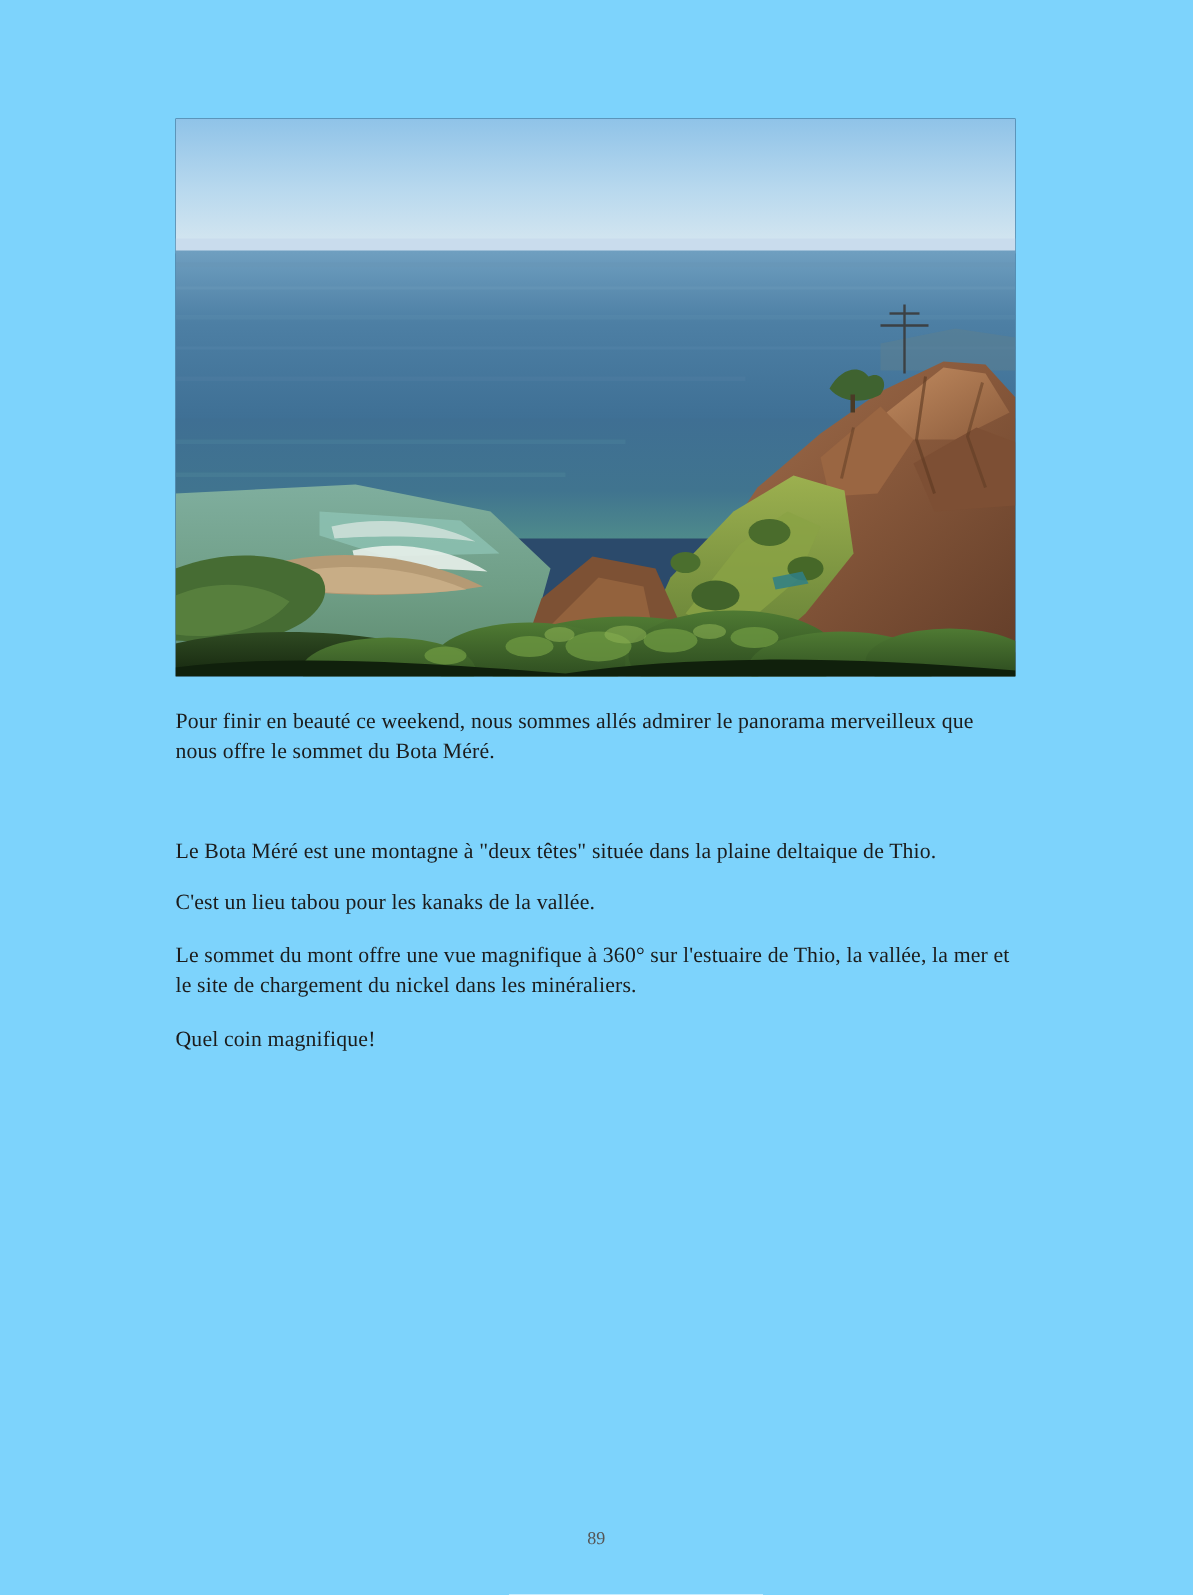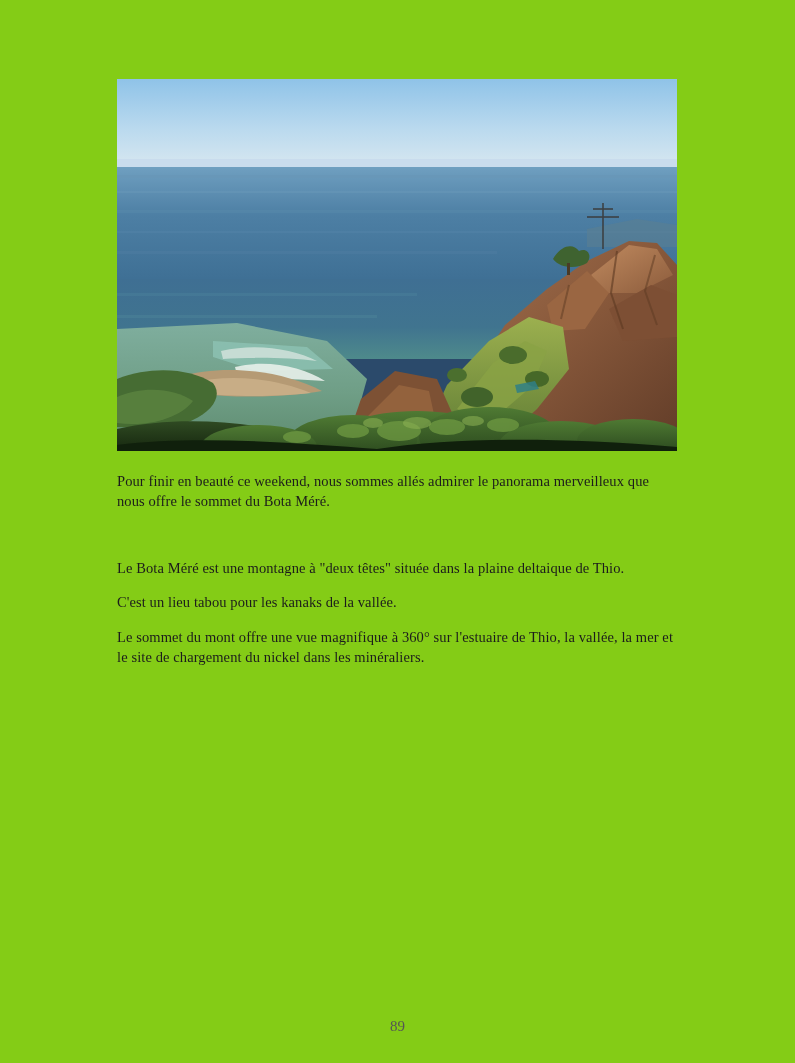--- a/index.html
+++ b/index.html
@@ -13,21 +13,21 @@
     font-family: "Liberation Serif", serif;
     color: #1a1a1a;
     position: relative;
     overflow: hidden;
   }
   .page {
     position: absolute;
     left: 0; top: 0;
     width: 795px;
     height: 1063px;
-    background: #84cc16;
+    background: #7dd3fc;
   }
   .content {
     position: absolute;
     left: 117px;
     top: 79px;
     width: 561px;
   }
 
   
   .photo {
@@ -57,21 +57,21 @@
   .para-4 { margin-top: 16px; }
   .para-5 { margin-top: 8px; width: 561px; }
   .para-6 { margin-top: 16px; }
 
   .page-number {
     position: absolute;
     left: 0;
     top: 1018px;
     width: 795px;
     text-align: center;
-    font-size: 15px;
+    font-size: 12px;
     color: #555555;
     font-family: "Liberation Serif", serif;
   }
 </style>
 </head>
 <body>
 
 <div class="page">
 
   <div class="content">
@@ -217,18 +217,19 @@
 
     <div class="gap-1"></div>
 
     <p class="para para-2">Le Bota Méré est une montagne à "deux têtes" située dans la plaine deltaique de Thio.</p>
 
     <p class="para para-3">C'est un lieu tabou pour les kanaks de la vallée.</p>
 
 
     <p class="para para-5">Le sommet du mont offre une vue magnifique à 360° sur l'estuaire de Thio, la vallée, la mer et le site de chargement du nickel dans les minéraliers.</p>
 
+    <p class="para para-6">Quel coin magnifique!</p>
 
   </div>
 
   <div class="page-number">89</div>
 
 </div>
 
 </body></html>

